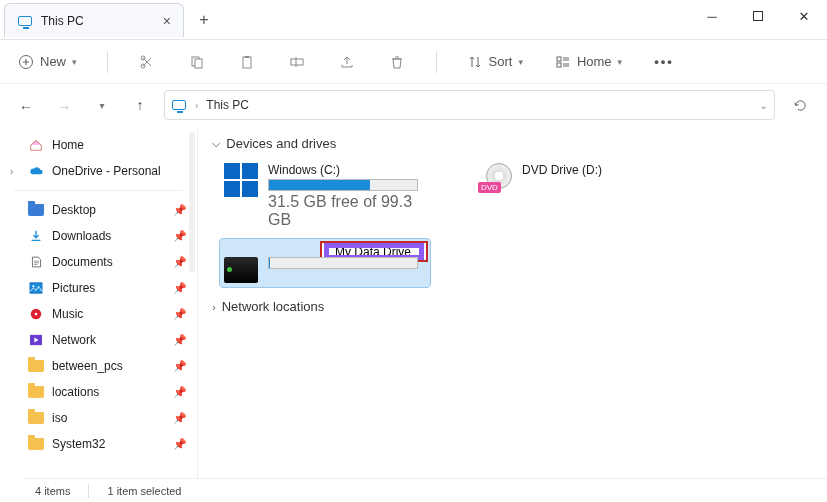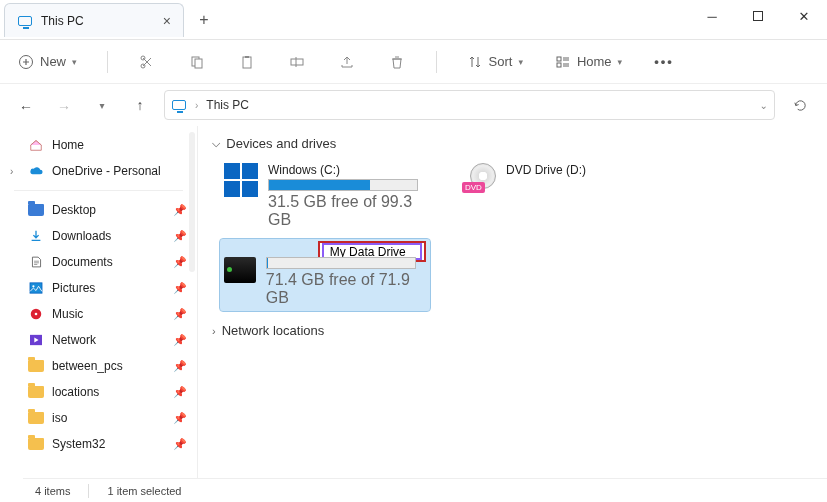--- a/index.html
+++ b/index.html
@@ -30,39 +30,39 @@
   .sideitem { display:flex; align-items:center; gap:8px; font-size:12px; height:26px; padding:0 10px 0 28px; color:#222; position:relative; }
   .sideitem .caret { position:absolute; left:10px; color:#777; font-size:10px; }
   .sideitem .pin { margin-left:auto; color:#aaa; font-size:11px; }
   .sidesep { height:1px; background:#eee; margin:6px 14px; }
   .scrollhint { position:absolute; right:2px; top:6px; width:6px; height:140px; background:#f0f0f0; border-radius:3px; }
 
   .main { flex:1; position:relative; padding:10px 14px; overflow:hidden; }
   .section-hd { display:flex; align-items:center; gap:6px; font-size:13px; color:#333; margin-bottom:8px; }
   .section-hd .chev { color:#666; font-size:11px; }
 
-  .drives { display:flex; gap:28px; flex-wrap:wrap; margin-left:8px; margin-bottom:12px; }
+  .drives { display:flex; gap:44px; flex-wrap:wrap; margin-left:8px; margin-bottom:12px; }
   .drive { width:210px; display:flex; gap:10px; padding:4px; border-radius:3px; position:relative; }
   .drive.sel { background:#cde6f9; outline:1px solid #9bc7e8; }
   .hddicon { width:34px; height:26px; background:linear-gradient(#2a2a2a,#000); border-radius:2px; position:relative; margin-top:14px; }
   .hddicon::after { content:""; position:absolute; left:3px; top:10px; width:5px; height:5px; background:#3fbf3f; border-radius:50%; }
   .winicon { width:34px; height:34px; display:grid; grid-template-columns:1fr 1fr; grid-template-rows:1fr 1fr; gap:2px; }
   .winicon div { background:#0a66c2; }
   .driveinfo { font-size:12px; display:flex; flex-direction:column; gap:2px; }
   .bar { width:150px; height:12px; border:1px solid #bbb; background:#eee; position:relative; overflow:hidden; }
   .bar .fill { position:absolute; left:0; top:0; bottom:0; background:#1a8cd8; }
   .subtext { font-size:16px; color:#666; }
 
   .dvd { width:210px; display:flex; gap:10px; align-items:flex-start; padding:4px; }
   .dvdicon { width:34px; height:30px; position:relative; }
   .dvdicon .disc { width:26px; height:26px; border-radius:50%; background:radial-gradient(circle,#fff 25%,#ddd 26%,#eee 60%,#ccc); border:1px solid #aaa; position:absolute; right:0; top:0; }
   .dvdicon .label { position:absolute; left:0; bottom:0; background:#ec4899; color:#fff; font-size:8px; padding:1px 3px; border-radius:2px; }
 
   .renamebox { position:absolute; left:52px; top:-2px; border:2px solid #c62828; padding:0 2px; background:#fff; font-size:12px; }
-  .renamebox input { border:2px solid #8b5cf6; font-size:12px; padding:0 6px; width:100px; height:17px; outline:none; }
+  .renamebox input { border:5px solid #8b5cf6; font-size:12px; padding:0 6px; width:100px; height:17px; outline:none; }
 
   .status { height:24px; border-top:1px solid #eee; display:flex; align-items:center; gap:18px; padding:0 12px; font-size:11px; color:#444;margin-left:23px; }
   .status .sep2 { width:1px; height:14px; background:#ddd; }
 
   .ico { display:inline-flex; width:16px; height:16px; align-items:center; justify-content:center; }
   .folder { width:16px; height:12px; background:#f5c04e; border-radius:1px 1px 2px 2px; position:relative; }
   .folder::before { content:""; position:absolute; top:-3px; left:0; width:7px; height:3px; background:#f5c04e; border-radius:1px 1px 0 0; }
   .bluefolder { background:#3a7bd5; }
   .bluefolder::before { background:#3a7bd5; }
   .monitor { width:14px; height:10px; border:1.5px solid #1a8cd8; border-radius:2px; position:relative; }
@@ -326,21 +326,20 @@
 
       <div class="drive sel">
         <div class="hddicon"></div>
         <div class="driveinfo" style="position:relative;padding-top:14px">
           <div class="renamebox">
             <input type="text" value="My Data Drive" style="">
           </div>
           <div class="bar">
               <div class="fill" style="width:1%"></div>
             </div>
-          <span class="subtext">71.4 GB free of 71.9 GB</span>
         </div>
       </div>
     </div>
 
     <div class="section-hd" style="margin-top:4px">
       <span class="chev">›</span>
       <span>Network locations</span>
     </div>
   </div>
 </div>

